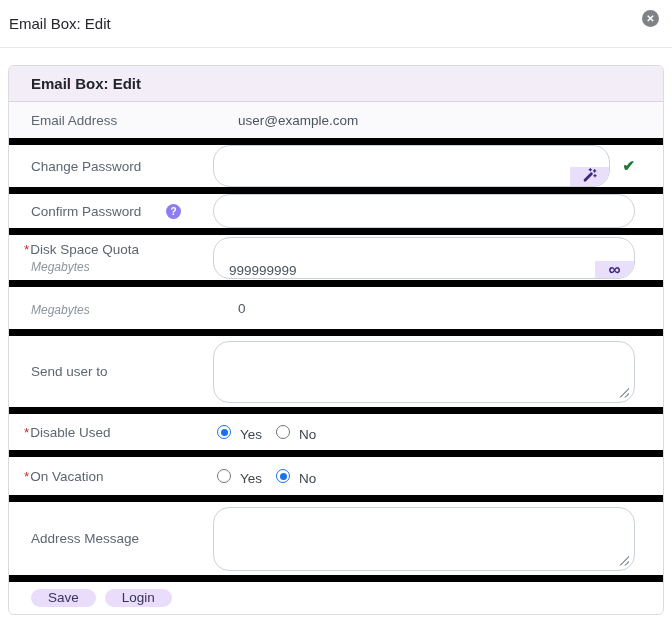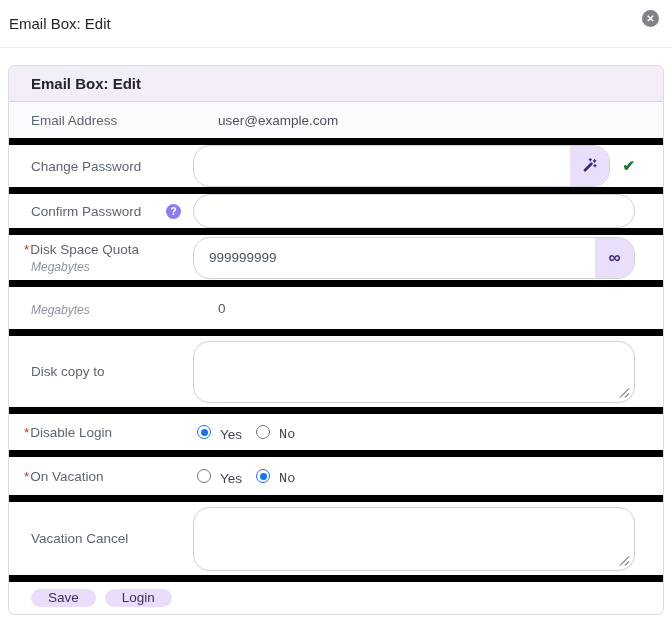--- a/index.html
+++ b/index.html
@@ -15,39 +15,39 @@
     display:flex; align-items:center; justify-content:center;
     font-size:10px; font-weight:700; line-height:1; }
 
   
   .panel { margin:17px 8px 0 8px; border:1px solid #d9dce1; border-radius:6px;
     background:#ffffff; }
   .panel-header { height:36px; background:#f3edf7; border-bottom:1px solid #d9d4dd;
     border-radius:5px 5px 0 0; display:flex; align-items:center; padding-left:22px;
     font-size:15px; font-weight:700; color:#23252b; }
 
-  .row { display:flex; align-items:center; padding:0 28px 0 22px; background:#ffffff; }
+  .row { display:flex; align-items:center; padding:0 28px 0 22px; background:#ffffff;gap:20px; }
   .row + .row, .panel-footer { border-top:7px solid #000000; }
   .row-shaded { background:#fafafc; }
 
   .row-label { width:162px; flex-shrink:0; font-size:13.5px; color:#5d6670;
     display:flex; align-items:center; }
   .row-label-block { width:162px; flex-shrink:0; }
   .label-line { font-size:13.5px; color:#5d6670; display:flex; align-items:center; }
   .req { color:#cc2b2b; margin-left:-7px; margin-right:1px; font-size:13.5px; }
   .unit { font-size:12px; font-style:italic; color:#8d959d; margin-top:3px; }
 
   .control { flex:1; display:flex; align-items:center; position:relative; }
   .value-text { font-size:13.5px; color:#4b545e;margin-left:25px; }
 
   .pill-input { width:100%; height:34px; border:1px solid #cbd2d9; border-radius:17px;
     padding:0 15px; font-size:13.5px; color:#4b545e; background:#fff; outline:none;
     font-family:"Liberation Sans", sans-serif; }
   .input-group { flex:1; height:42px; border:1px solid #cbd2d9; border-radius:17px;
-    display:flex; overflow:hidden; background:#fff; }
+    display:flex; overflow:hidden; background:#fff;align-items:flex-end; }
   .input-group input { flex:1; border:none; outline:none; padding:0 15px;
     font-size:13.5px; color:#4b545e; background:transparent;
     font-family:"Liberation Sans", sans-serif; }
   .group-btn { width:39px; border:none; background:#eadffb; cursor:pointer;
     display:flex; align-items:center; justify-content:center; color:#3a2a7d; }
   .infinity-glyph { font-size:17px; font-weight:700; color:#3a2a7d; line-height:1; }
   .check-icon { margin-left:12px; color:#1d7a33; font-size:15px; font-weight:700; }
 
   .help-badge { margin-left:auto; margin-right:12px; width:15px; height:15px;
     border-radius:50%; background:#8f7df0; color:#ffffff; font-size:10px;
@@ -63,21 +63,21 @@
     clip-path:polygon(100% 0,0 100%,100% 100%); pointer-events:none; }
 
   .radio-group { display:flex; align-items:center; padding-left:4px; }
   .radio { width:14px; height:14px; border-radius:50%; border:1.5px solid #70757a;
     background:#fff; display:inline-flex; align-items:center; justify-content:center;
     cursor:pointer; flex-shrink:0; }
   .radio.checked { border-color:#1a73e8; }
   .radio.checked::after { content:""; width:7px; height:7px; border-radius:50%;
     background:#1a73e8; }
   .radio-label { font-size:13.5px; color:#3f454d; margin:4px 14px 0 9px; cursor:pointer; }
-  .radio-label:last-child { margin-right:0;font-family:Liberation Mono, monospace; }
+  .radio-label:last-child { margin-right:0; }
 
   .panel-footer { display:flex; align-items:center; min-height:39px;
     padding:0 28px 0 22px; gap:9px; }
   .btn { border:none; border-radius:15px; background:#e9ddfb; color:#39325a;
     font-size:13.5px; padding:2px 17px; cursor:pointer; line-height:1.1;
     font-family:"Liberation Sans", sans-serif; }
 
   
   .h-r1 { min-height:36px; } .h-r2 { min-height:41px; } .h-r3 { min-height:41px; }
   .h-r4 { min-height:52px; } .h-r5 { min-height:49px; } .h-r6 { min-height:78px; }
@@ -154,33 +154,33 @@
   <div class="row h-r5">
     <div class="row-label-block">
       <div class="unit">Megabytes</div>
     </div>
     <div class="control">
       <span class="value-text">0</span>
     </div>
   </div>
 
   <div class="row h-r6">
-    <div class="row-label">Disk copy to</div>
+    <div class="row-label">Send user to</div>
     <div class="control">
       <div class="textarea-wrap">
         <textarea class="area-input" style="height: 62px;"></textarea>
         <span class="grip"></span>
       </div>
     </div>
   </div>
 
   <div class="row h-r7">
     <div class="row-label">
       <span class="req">*</span>
-      <span>Disable Login</span>
+      <span>Disable Used</span>
     </div>
     <div class="control">
       <div class="radio-group">
         <span class="radio checked"></span>
         <span class="radio-label">Yes</span>
         <span class="radio"></span>
         <span class="radio-label">No</span>
       </div>
     </div>
   </div>
@@ -194,21 +194,21 @@
       <div class="radio-group">
         <span class="radio"></span>
         <span class="radio-label">Yes</span>
         <span class="radio checked"></span>
         <span class="radio-label">No</span>
       </div>
     </div>
   </div>
 
   <div class="row h-r9">
-    <div class="row-label">Vacation Cancel</div>
+    <div class="row-label">Address Message</div>
     <div class="control">
       <div class="textarea-wrap">
         <textarea class="area-input" style="height: 64px;"></textarea>
         <span class="grip"></span>
       </div>
     </div>
   </div>
 
   <div class="panel-footer">
     <button class="btn">Save</button>

